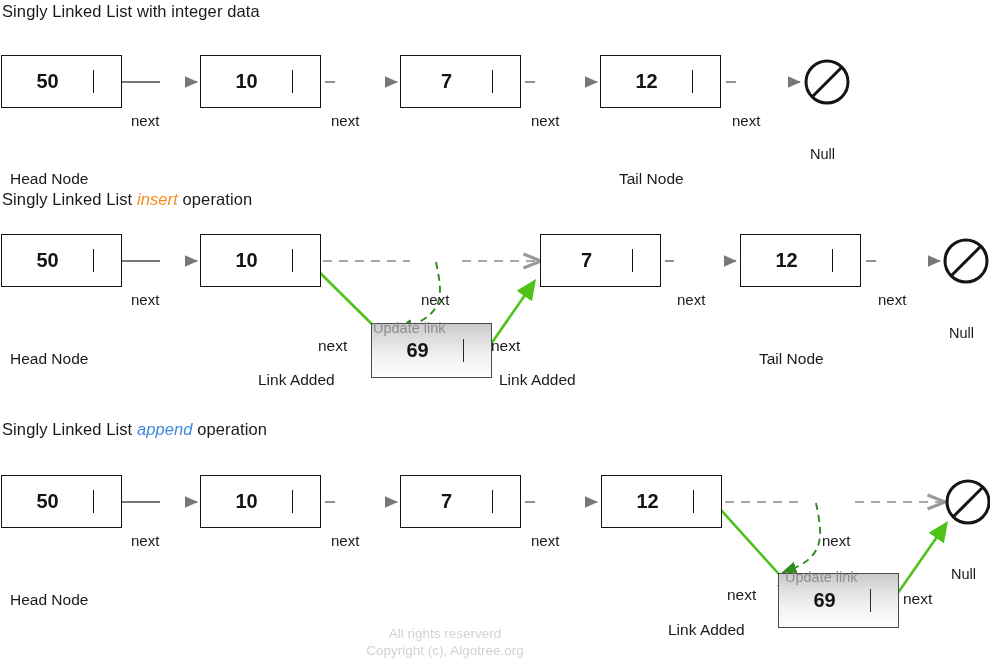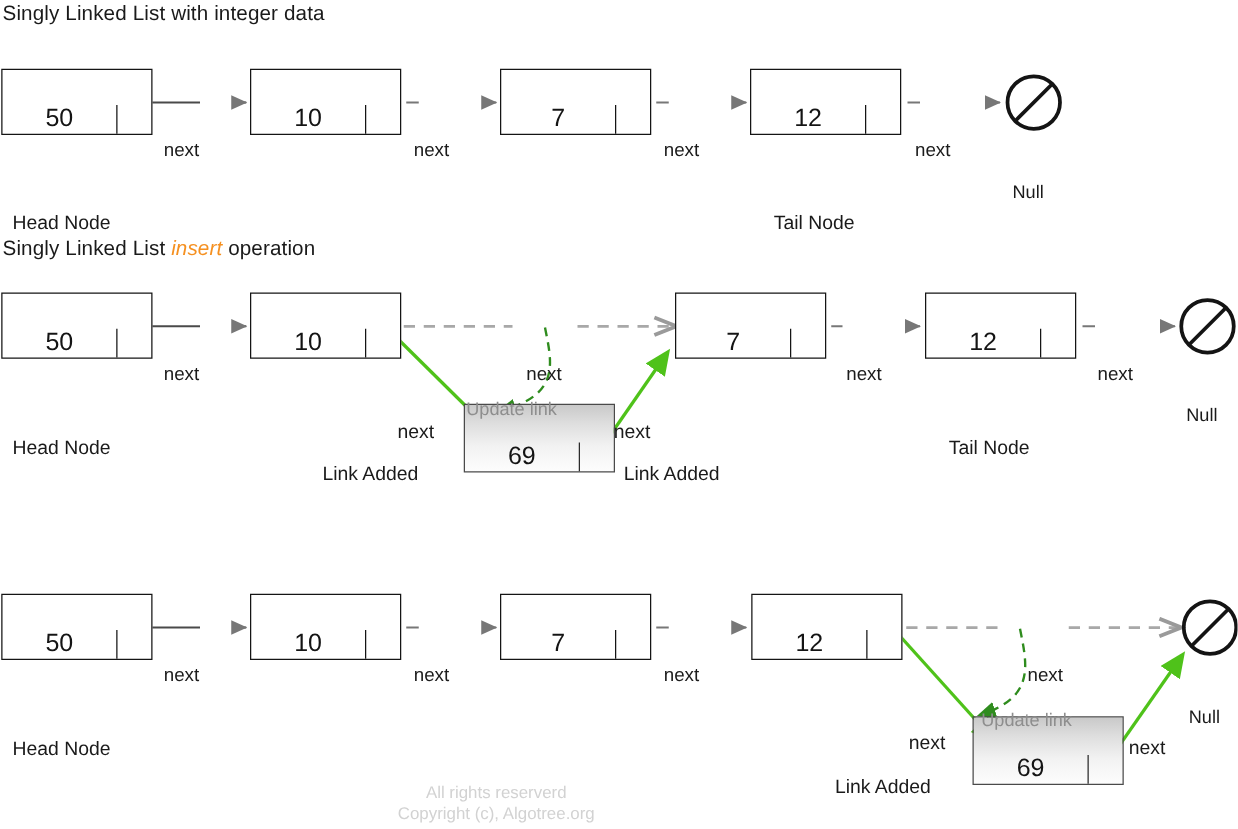--- a/index.html
+++ b/index.html
@@ -13,40 +13,42 @@
     position: relative;
     overflow: hidden;
     font-family: "Liberation Sans", sans-serif;
     color: #111111;
   }
   .canvas {
     position: absolute;
     left: 0; top: 0;
     width: 794px;
     height: 663px;
+    padding-left: 32px;
   }
   .title {
     position: absolute;
     font-size: 16.5px;
     color: #1a1a1a;
     white-space: nowrap;
     letter-spacing: 0.1px;
   }
   .title .kw { font-style: italic; }
   .kw-insert { color: #f59020; }
   .kw-append { color: #3d8bdc; }
 
   
   .node {
     position: absolute;
     box-sizing: border-box;
     border: 1.6px solid #141414;
     background: #ffffff;
     display: flex;
-    align-items: flex-end;
+    align-items: center;
+    font-weight: bold;
   }
   .node .data {
     flex: 0 0 auto;
     border-right: 1.6px solid #141414;
     display: flex;
     align-items: center;
     justify-content: center;
     font-size: 20px;
     color: #141414;
   }
@@ -255,20 +257,25 @@
   <div class="lbl" style="left:318px; top:297px;">next</div>
   <div class="lbl" style="left:491px; top:297px;">next</div>
   <div class="lbl gray" style="left:373px; top:280px;">Update link</div>
   <div class="lbl" style="left:258px; top:331px;">Link Added</div>
   <div class="lbl" style="left:499px; top:331px;">Link Added</div>
 
   <div class="lbl" style="left:10px; top:310px;">Head Node</div>
   <div class="lbl" style="left:759px; top:310px;">Tail Node</div>
   <div class="lbl nullword" style="left:949px; top:285px;">Null</div>
 
+  <div class="title" style="left:2px; top:420px;">
+    <span>Singly Linked List</span>
+    <span class="kw kw-append">append</span>
+    <span>operation</span>
+  </div>
 
   <div class="node" style="left:1px; top:475px; width:121px; height:53px;">
     <div class="data" style="width:91px;">50</div>
     <div class="ptr"></div>
   </div>
   <div class="node" style="left:200px; top:475px; width:121px; height:53px;">
     <div class="data" style="width:91px;">10</div>
     <div class="ptr"></div>
   </div>
   <div class="node" style="left:400px; top:475px; width:121px; height:53px;">

